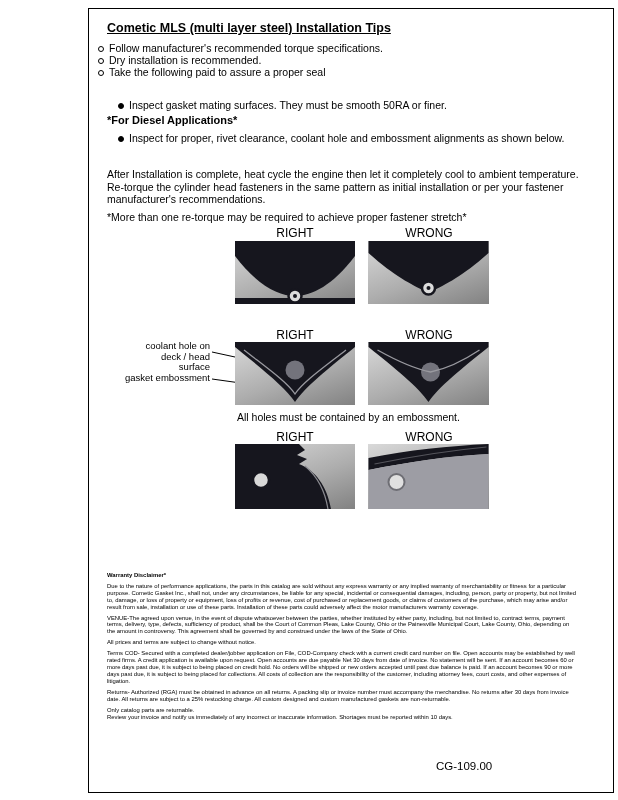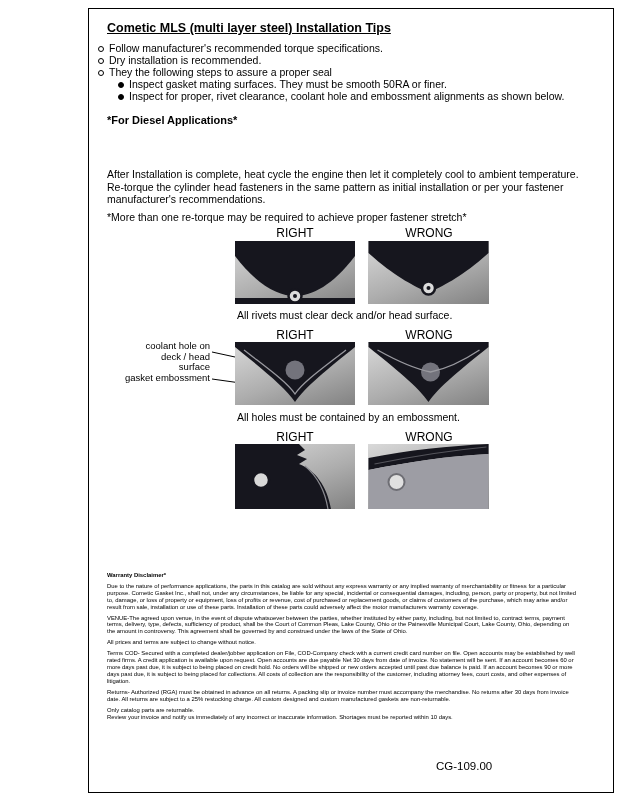--- a/index.html
+++ b/index.html
@@ -5,21 +5,21 @@
   html,body{margin:0;padding:0;background:#ffffff;}
   .page{
     position:relative;width:618px;height:800px;background:#ffffff;
     font-family:"Liberation Sans", sans-serif;color:#000;overflow:hidden;
   }
   .frame{position:absolute;left:88px;top:8px;width:524px;height:783px;border:1px solid #000;}
   .abs{position:absolute;}
   .title{left:107px;top:21px;font-size:12.5px;font-weight:bold;text-decoration:underline;}
   .tips{left:98px;top:42px;font-size:10.5px;width:500px;}
   .tip-row{display:flex;align-items:flex-start;line-height:12px;}
-  .tip-row.sub{margin-left:20px;}
+  .tip-row.sub{margin-left:20px;margin-top:21px;}
   .dot{flex:0 0 auto;width:4px;height:4px;border-radius:50%;margin:3.5px 5px 0 0;}
   .dot.open{border:1px solid #000;}
   .dot.fill{background:#000;border:1px solid #000;}
   .h-diesel{left:107px;top:114px;font-size:11px;font-weight:bold;}
   .para{font-size:10.5px;line-height:12.5px;}
   .p1{left:107px;top:133px;width:492px;}
   .p2{left:107px;top:168px;width:478px;}
   .note{left:107px;top:211px;font-size:10.5px;}
   .rw-label{width:120px;text-align:center;font-size:12px;}
   .diag{width:120px;height:63px;background:linear-gradient(160deg,#d9d9d9 0%,#adadad 55%,#828282 100%);}
@@ -44,21 +44,21 @@
     <div class="tip-row">
       <span class="dot open"></span>
       <span>Follow manufacturer's recommended torque specifications.</span>
     </div>
     <div class="tip-row">
       <span class="dot open"></span>
       <span>Dry installation is recommended.</span>
     </div>
     <div class="tip-row">
       <span class="dot open"></span>
-      <span>They the following steps to assure a proper seal</span>
+      <span>Take the following paid to assure a proper seal</span>
     </div>
     <div class="tip-row sub">
       <span class="dot fill"></span>
       <span>Inspect gasket mating surfaces.  They must be smooth 50RA or finer.</span>
     </div>
     <div class="tip-row sub">
       <span class="dot fill"></span>
       <span>Inspect for proper, rivet clearance, coolant hole and embossment alignments as shown below.</span>
     </div>
   </div>
@@ -77,21 +77,20 @@
       <circle cx="60" cy="55" r="2" fill="#16161e"></circle>
     </svg>
   </div>
   <div class="abs diag" style="left:368px;top:241px;width:121px;">
     <svg viewBox="0 0 120 63">
       <path d="M0,0 H120 V12 C96,34 76,44 64,50 L60,53 L56,50 C44,44 24,34 0,12 Z" fill="#16161e"></path>
       <circle cx="60" cy="47" r="6.5" fill="#dcdcdc" stroke="#16161e" stroke-width="2.5"></circle>
       <circle cx="60" cy="47" r="2" fill="#16161e"></circle>
     </svg>
   </div>
-  <div class="abs caption" style="left:237px;top:309px;">All rivets must clear deck and/or head surface.</div>
 
   <div class="abs rw-label" style="left:235px;top:328px;">RIGHT</div>
   <div class="abs rw-label" style="left:369px;top:328px;">WRONG</div>
 
   <div class="abs callout" style="left:128px;top:341px;width:82px;">coolant hole on deck / head surface</div>
   <div class="abs callout" style="left:112px;top:373px;width:98px;">gasket embossment</div>
   <svg class="abs" style="left:205px;top:340px;" width="100" height="60">
     <line x1="7" y1="12" x2="85" y2="29" stroke="#000" stroke-width="1"></line>
     <line x1="7" y1="39" x2="57" y2="46" stroke="#000" stroke-width="1"></line>
   </svg>

